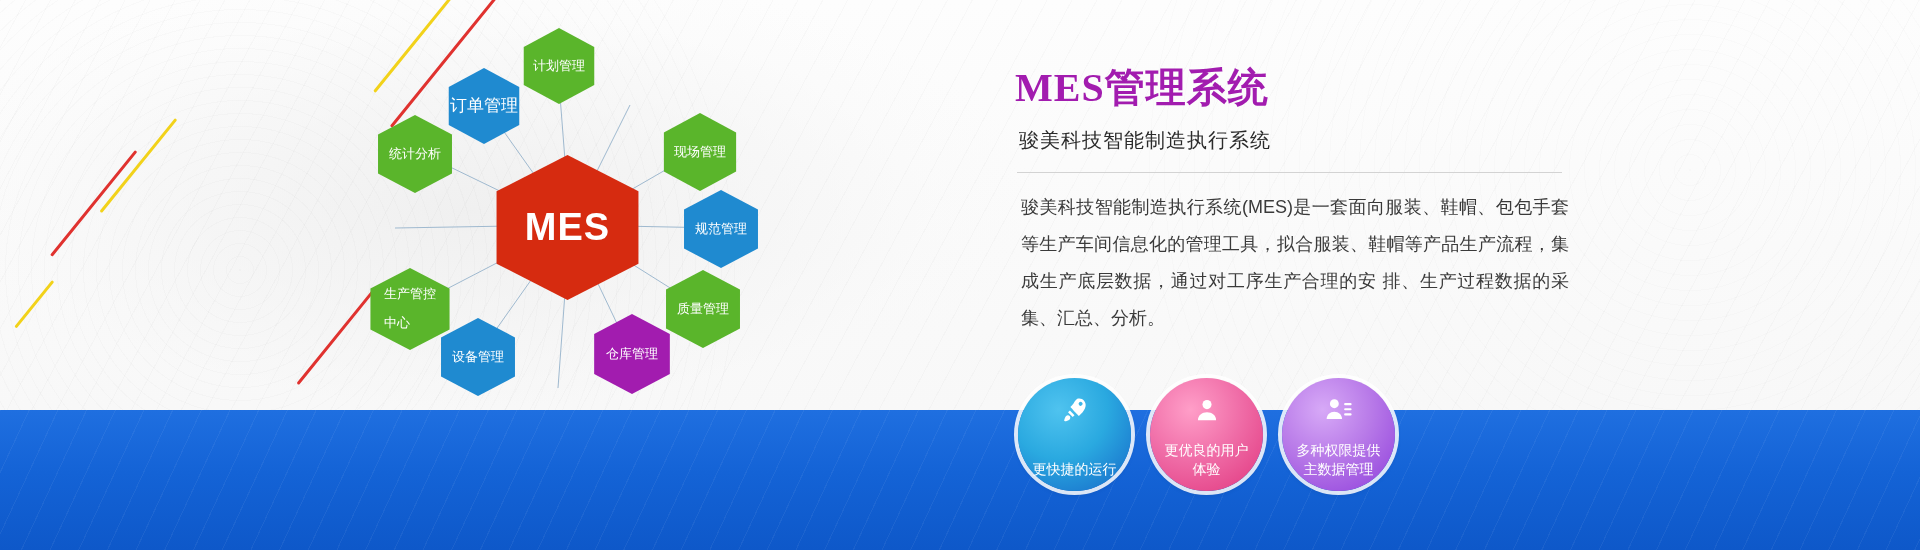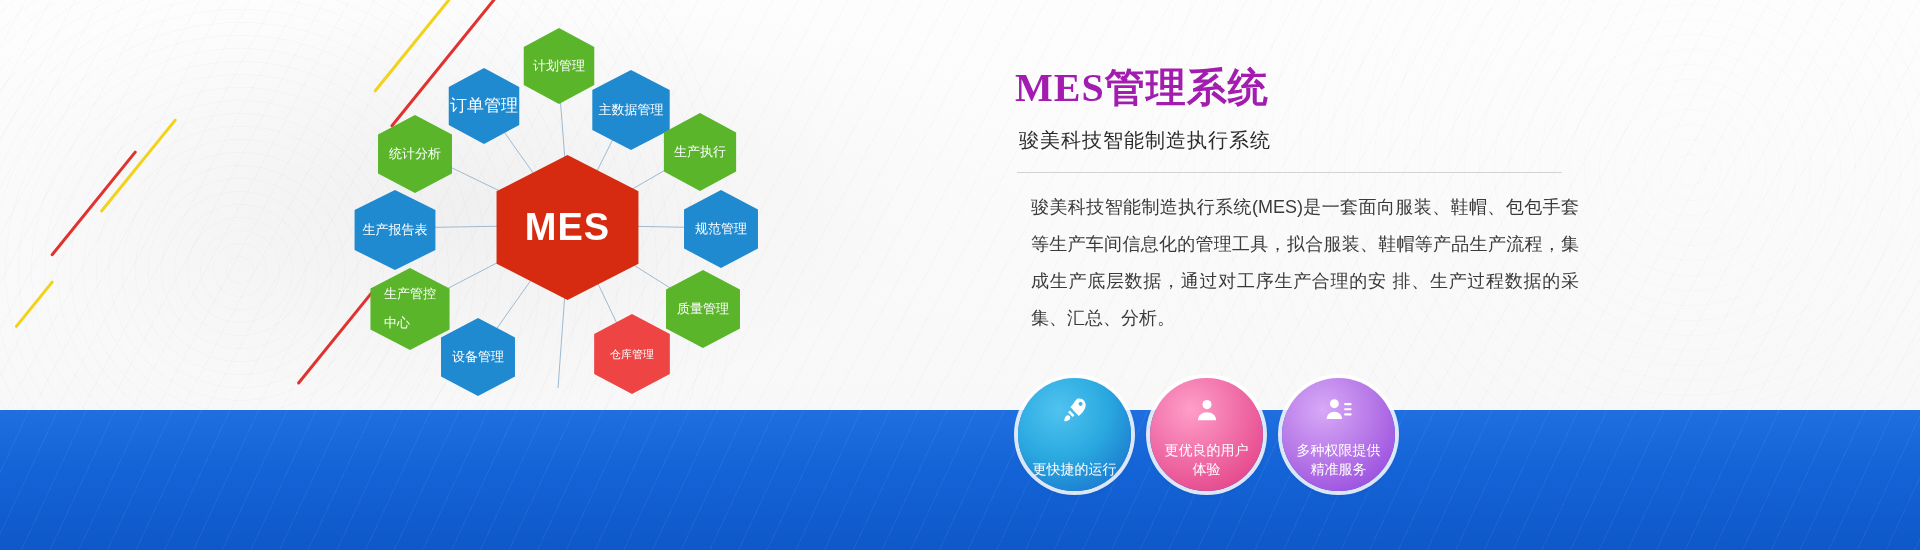--- a/index.html
+++ b/index.html
@@ -58,21 +58,21 @@
   .hex span{display:block;padding:0 4px;}
   .hex-center{
     font-weight:700;letter-spacing:1px;
   }
 
   
   #right{position:absolute;left:1015px;top:60px;width:600px;}
   .title{font-size:40px;font-weight:700;color:#a21caf;letter-spacing:1px;margin:0;font-family:"Liberation Serif","DejaVu Serif",serif;}
   .subtitle{font-size:20px;color:#2b2b2b;margin:12px 0 0 4px;letter-spacing:1px;}
   .divider{width:545px;height:1px;background:#d3d3d3;margin:18px 0 0 2px;}
-  .para{font-size:18px;color:#3a3a3a;line-height:2.05;margin:16px 0 0 16px;width:548px;text-align:justify;}
+  .para{font-size:18px;color:#3a3a3a;line-height:2.05;margin:16px 0 0 6px;width:548px;text-align:justify;}
 
   
   #badges{position:absolute;left:1018px;top:378px;display:flex;gap:19px;}
   .badge{
     position:relative;width:113px;height:113px;border-radius:50%;
     display:flex;flex-direction:column;align-items:center;justify-content:flex-end;
     box-sizing:border-box;padding-bottom:12px;color:#fff;
     box-shadow:0 0 0 4px rgba(255,255,255,0.85), 0 2px 6px rgba(0,0,0,0.18);
   }
   .badge .bicon{
@@ -126,56 +126,50 @@
     </div>
 
     <div class="hex" style="left:188px;top:18px;width:82px;height:76px;background:#5ab52b;font-size:13px;">
       <span>计划管理</span>
     </div>
 
     <div class="hex" style="left:113px;top:58px;width:82px;height:76px;background:#1f8ad0;font-size:17px;">
       <span>订单管理</span>
     </div>
 
-    <div class="hex" style="left:256px;top:60px;width:90px;height:80px;background:#1f8ad0;font-size:13px;">
-      <span>主数据管理</span>
-    </div>
 
     <div class="hex" style="left:42px;top:105px;width:86px;height:78px;background:#5ab52b;font-size:13px;">
       <span>统计分析</span>
     </div>
 
     <div class="hex" style="left:328px;top:103px;width:84px;height:78px;background:#5ab52b;font-size:13px;">
-      <span>生产执行</span>
-    </div>
-
-    <div class="hex" style="left:18px;top:180px;width:94px;height:80px;background:#1f8ad0;font-size:13px;">
-      <span>生产报告表</span>
-    </div>
+      <span>现场管理</span>
+    </div>
+
 
     <div class="hex" style="left:348px;top:180px;width:86px;height:78px;background:#1f8ad0;font-size:13px;">
       <span>规范管理</span>
     </div>
 
     <div class="hex" style="left:34px;top:258px;width:92px;height:82px;background:#5ab52b;font-size:13px;">
       <span>
         <span>生产管控</span><br>
         <span>中心</span>
       </span>
     </div>
 
     <div class="hex" style="left:330px;top:260px;width:86px;height:78px;background:#5ab52b;font-size:13px;">
       <span>质量管理</span>
     </div>
 
     <div class="hex" style="left:105px;top:308px;width:86px;height:78px;background:#1f8ad0;font-size:13px;">
       <span>设备管理</span>
     </div>
 
-    <div class="hex" style="left:258px;top:304px;width:88px;height:80px;background:#ef4444;font-size:11px;">
+    <div class="hex" style="left:258px;top:304px;width:88px;height:80px;background:#a21caf;font-size:13px;">
       <span>仓库管理</span>
     </div>
 
   </div>
 
   <div id="right">
     <h1 class="title">MES管理系统</h1>
     <div class="subtitle">骏美科技智能制造执行系统</div>
     <div class="divider"></div>
     <p class="para">骏美科技智能制造执行系统(MES)是一套面向服装、鞋帽、包包手套等生产车间信息化的管理工具，拟合服装、鞋帽等产品生产流程，集成生产底层数据，通过对工序生产合理的安 排、生产过程数据的采集、汇总、分析。</p>
@@ -213,18 +207,18 @@
         <svg viewBox="0 0 24 24" width="28" height="28" fill="#ffffff">
           <circle cx="8" cy="6.6" r="3.8"></circle>
           <path d="M1.4 19.8c0-3.9 3-6.4 6.6-6.4s6.6 2.5 6.6 6.4z"></path>
           <rect x="16.4" y="6" width="6.4" height="1.9" rx=".9"></rect>
           <rect x="16.4" y="10.4" width="6.4" height="1.9" rx=".9"></rect>
           <rect x="16.4" y="14.8" width="6.4" height="1.9" rx=".9"></rect>
         </svg>
       </span>
       <span class="blabel">
         <span>多种权限提供</span><br>
-        <span>精准服务</span>
+        <span>主数据管理</span>
       </span>
     </div>
   </div>
 
 </div>
 
 </body></html>

